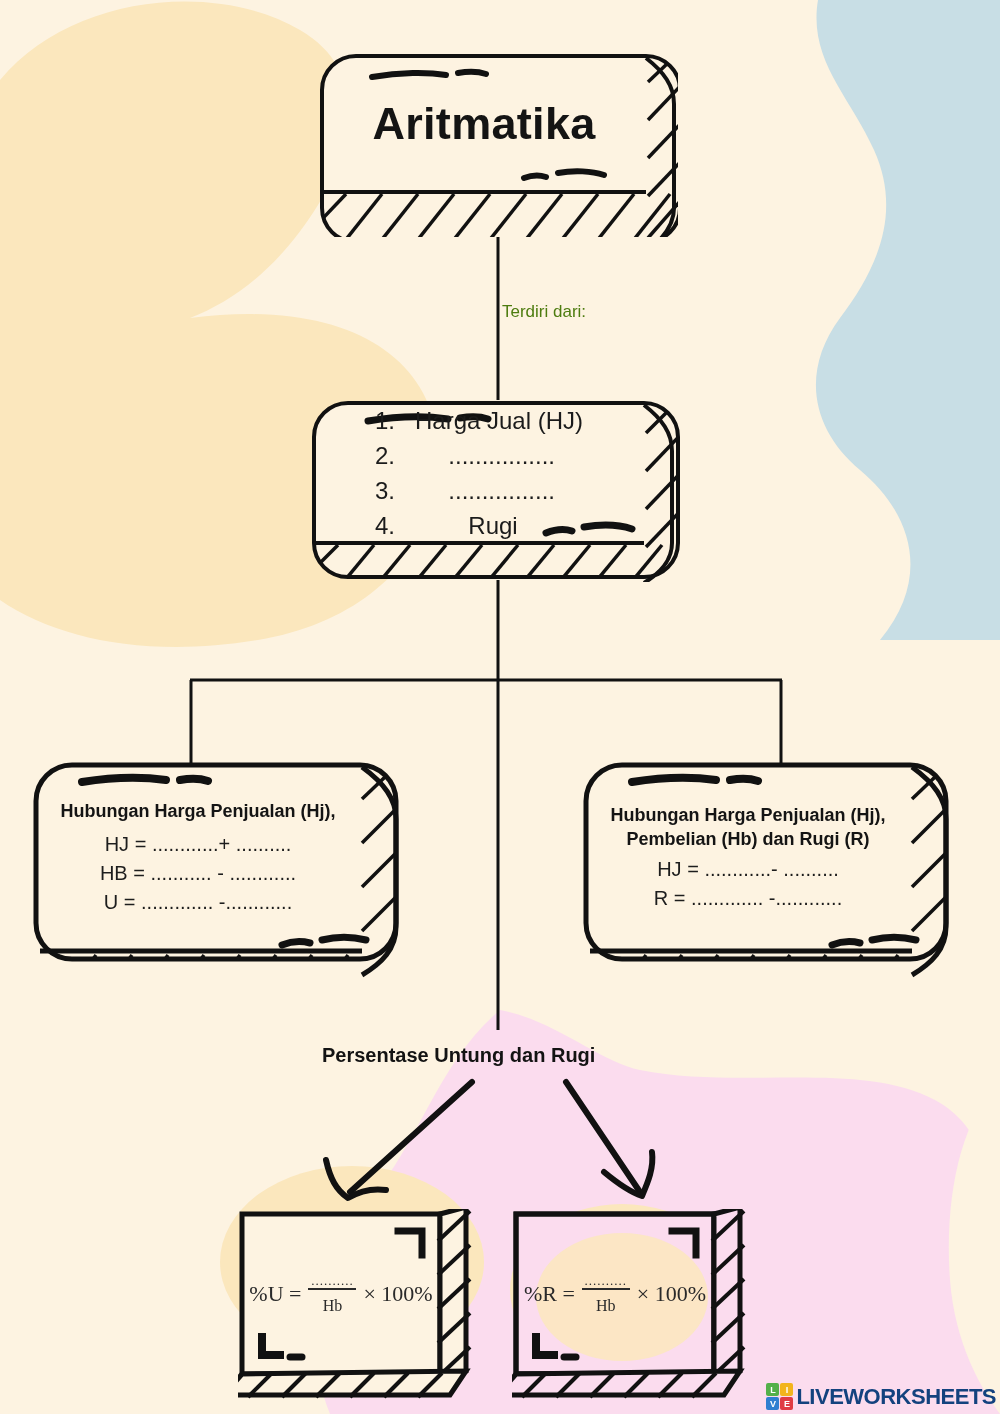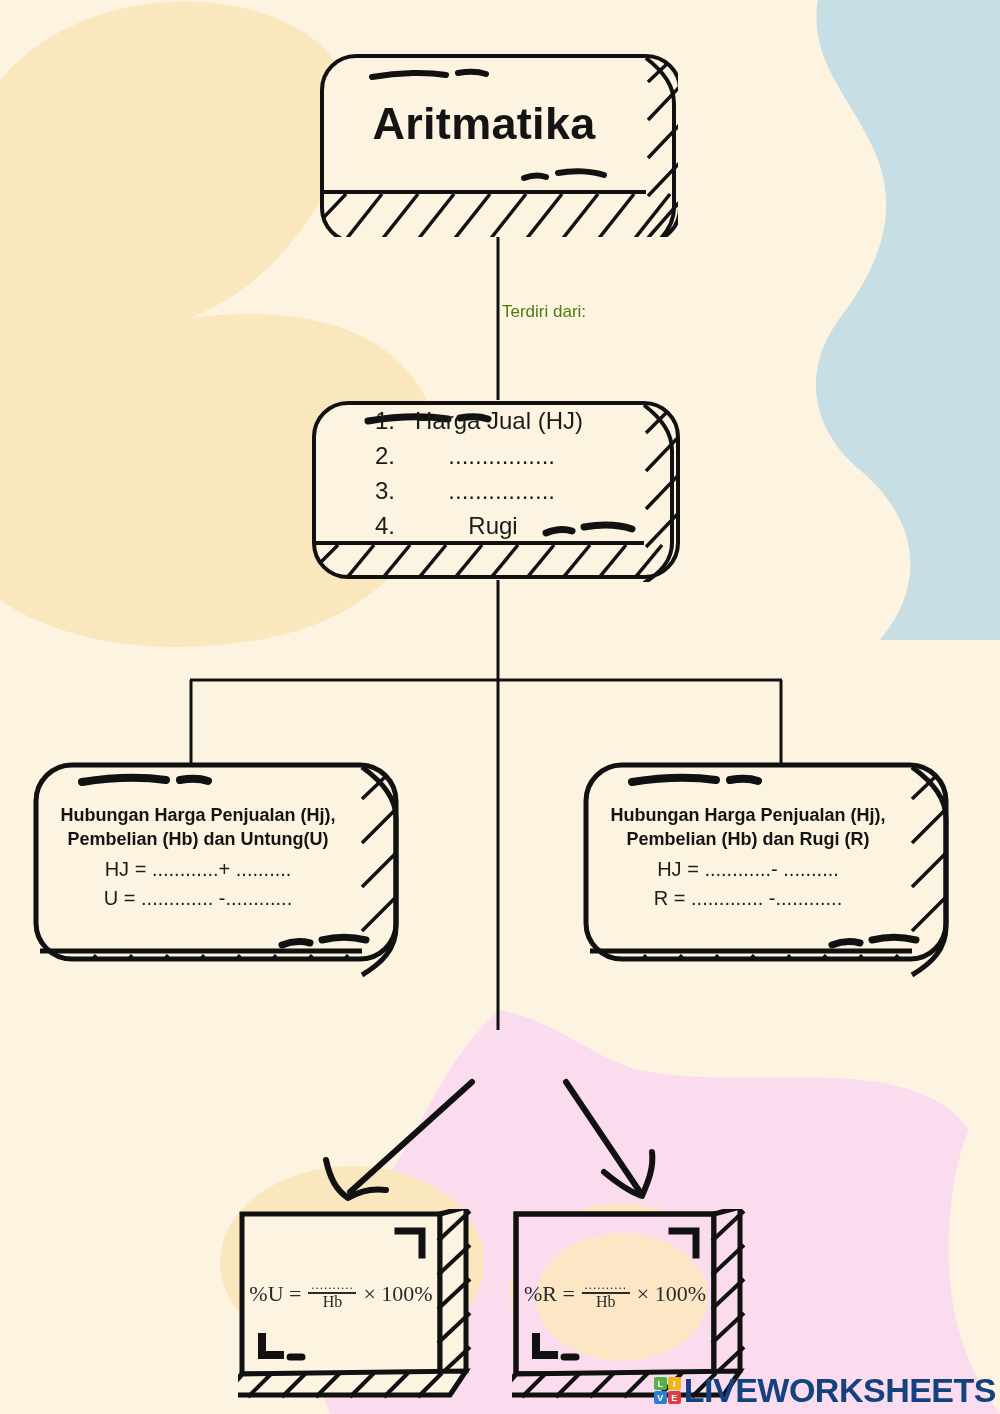--- a/index.html
+++ b/index.html
@@ -51,34 +51,34 @@
     position:absolute;font-size:17px;color:#4d7c0f;white-space:nowrap;z-index:3;
   }
   .formula{
     font-family:"Liberation Serif",serif;
     font-size:22px;color:#2a2a2a;
     display:inline-flex;align-items:center;gap:7px;white-space:nowrap;
   }
   .frac{display:inline-flex;flex-direction:column;align-items:center;line-height:1;}
   .frac .fnum{font-size:13px;letter-spacing:1px;padding-bottom:1px;}
   .frac .fbar{width:48px;height:2px;background:#2a2a2a;}
-  .frac .fden{font-size:16px;padding-top:0;}
+  .frac .fden{font-size:16px;padding-top:8px;}
 
   
   #watermark{
     position:absolute;right:4px;bottom:4px;
     display:flex;align-items:center;gap:3px;z-index:6;
   }
   .lw-cubes{display:grid;grid-template-columns:repeat(2,13px);grid-template-rows:repeat(2,13px);gap:1px;}
   .lw-cubes span{
     display:flex;align-items:center;justify-content:center;
     font-size:9px;font-weight:bold;color:#fff;border-radius:2px;
     font-family:"Liberation Sans",sans-serif;
   }
-  .lw-text{font-size:34px;font-weight:bold;color:#13427e;letter-spacing:-0.5px;
+  .lw-text{font-size:22px;font-weight:bold;color:#13427e;letter-spacing:-0.5px;
     font-family:"Liberation Sans",sans-serif;}
 </style>
 </head>
 <body>
 
 <div id="stage">
 
   <svg class="bg-layer" viewBox="0 0 1000 1414" preserveAspectRatio="none">
     <rect x="0" y="0" width="1000" height="1414" fill="#fdf3e1"></rect>
 
@@ -256,22 +256,22 @@
         <line x1="8" y1="196" x2="330" y2="196" stroke="#111" stroke-width="5"></line>
       </svg>
       <svg width="400" height="240" viewBox="0 0 400 240" style="position:absolute;left:0;top:0;">
         <path d="M50,27 C82,22 112,22 134,25" stroke="#111" stroke-width="8" fill="none" stroke-linecap="round"></path>
         <path d="M148,25 C160,23 170,24 176,26" stroke="#111" stroke-width="8" fill="none" stroke-linecap="round"></path>
         <path d="M250,190 C260,186 270,186 278,188" stroke="#111" stroke-width="7" fill="none" stroke-linecap="round"></path>
         <path d="M290,185 C306,181 322,182 334,185" stroke="#111" stroke-width="7" fill="none" stroke-linecap="round"></path>
       </svg>
       <div style="position:absolute;left:4px;top:10px;width:324px;height:186px;display:flex;flex-direction:column;align-items:center;justify-content:center;padding:0 10px;box-sizing:border-box;">
         <div class="fbox-title">Hubungan Harga Penjualan (Hj),</div>
-        <div class="fbox-title" style="margin-top:-6px;margin-bottom:4px;">Pembelian (Hb) dan Untung(U)</div>
         <div class="fline">HJ = ............+ ..........</div>
+        <div class="fline">HB = ........... - ............</div>
         <div class="fline">U = ............. -............</div>
       </div>
     </div>
 
     <div class="node-wrap" style="left:582px;top:755px;width:400px;height:240px;">
       <svg width="400" height="240" viewBox="0 0 400 240" style="position:absolute;left:0;top:0;">
         <defs>
           <clipPath id="clipRight">
             <path d="M40,10 h288 a36,36 0 0 1 36,36 v122 a36,36 0 0 1 -36,36 h-288 a36,36 0 0 1 -36,-36 v-122 a36,36 0 0 1 36,-36 z"></path>
           </clipPath>
@@ -304,20 +304,21 @@
         <path d="M290,185 C306,181 322,182 334,185" stroke="#111" stroke-width="7" fill="none" stroke-linecap="round"></path>
       </svg>
       <div style="position:absolute;left:4px;top:10px;width:324px;height:186px;display:flex;flex-direction:column;align-items:center;justify-content:center;padding:0 10px;box-sizing:border-box;">
         <div class="fbox-title">Hubungan Harga Penjualan (Hj),</div>
         <div class="fbox-title" style="margin-top:-6px;margin-bottom:4px;">Pembelian (Hb) dan Rugi (R)</div>
         <div class="fline">HJ = ............- ..........</div>
         <div class="fline">R = ............. -............</div>
       </div>
     </div>
 
+    <div class="branch-label" style="left:322px;top:1044px;">Persentase Untung dan Rugi</div>
 
     <div class="node-wrap" style="left:238px;top:1209px;width:248px;height:196px;">
       <svg width="248" height="196" viewBox="0 0 248 196" style="position:absolute;left:0;top:0;">
         <defs>
           <clipPath id="clipC1">
               <rect x="0" y="0" width="248" height="196"></rect>
             </clipPath>
         </defs>
 
         <rect x="4" y="5" width="198" height="160" fill="#fdf3e1" stroke="#111" stroke-width="5"></rect>

